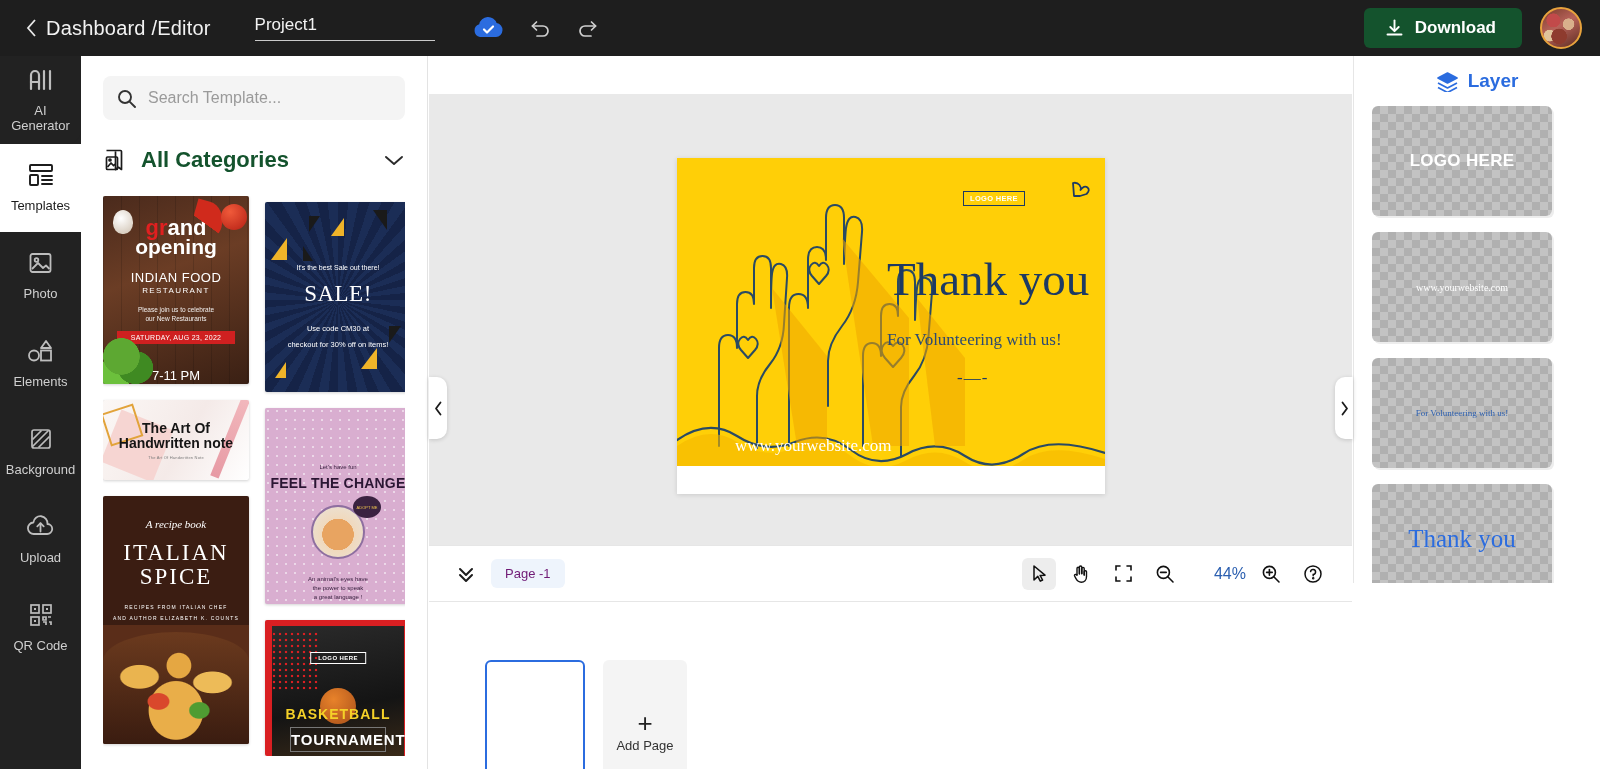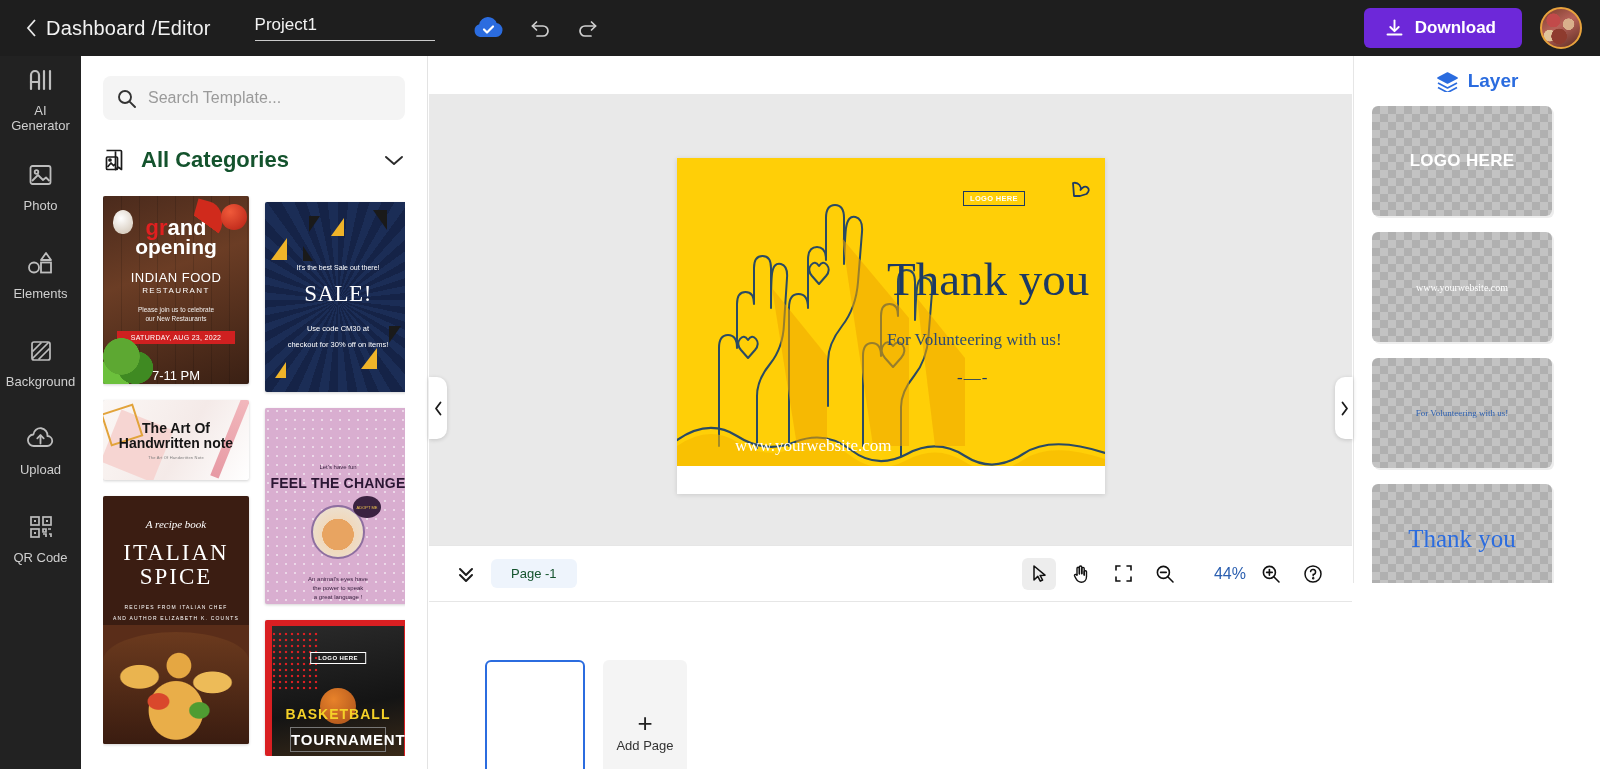--- a/index.html
+++ b/index.html
@@ -41,21 +41,21 @@
   .undo, .redo {
     width: 26px; height: 26px; color: #cfcfcf; cursor: pointer;
     display: flex; align-items: center; justify-content: center;
   }
   .topbar-right {
     margin-left: auto; display: flex; align-items: center; gap: 18px;
     margin-right: 18px;
   }
   .dl-btn {
     display: flex; align-items: center; gap: 10px;
-    background: #6d28d9; color: #fff; border: none; border-radius: 6px;
+    background: #14532d; color: #fff; border: none; border-radius: 6px;
     height: 40px; padding: 0 26px 0 20px; font-size: 17px; font-weight: bold;
     cursor: pointer; font-family: "Liberation Sans", sans-serif;
   }
   .avatar {
     width: 42px; height: 42px; border-radius: 50%;
     border: 2px solid #e8a33d; overflow: hidden; cursor: pointer;
     background:
       radial-gradient(circle at 30% 30%, #c24a4a 0 18%, transparent 19%),
       radial-gradient(circle at 70% 40%, #d9b08c 0 16%, transparent 17%),
       radial-gradient(circle at 45% 72%, #8e3b2e 0 22%, transparent 23%),
@@ -322,22 +322,22 @@
   .bottombar {
     position: absolute; left: 0; top: 489px; width: 923px; height: 56px;
     background: #ffffff; border-top: 1px solid #e6e6e6;
     display: flex; align-items: center;
   }
   .chev-dbl {
     margin-left: 22px; width: 30px; height: 30px; cursor: pointer;
     display: flex; align-items: center; justify-content: center; color: #1d1d1d;
   }
   .page-chip {
-    margin-left: 10px; background: #eef4fc; color: #14532d; font-size: 13px;
-    border-radius: 6px; padding: 7px 20px; cursor: pointer;
+    margin-left: 10px; background: #eef4fc; color: #701a75; font-size: 13px;
+    border-radius: 6px; padding: 7px 14px; cursor: pointer;
   }
   .zoom-tools {
     margin-left: auto; margin-right: 22px; display: flex; align-items: center; gap: 8px;
   }
   .ztool {
     width: 34px; height: 32px; border-radius: 6px; cursor: pointer;
     display: flex; align-items: center; justify-content: center; color: #1b1b1b;
   }
   .ztool.sel { background: #ededed; }
   .zpct { font-size: 16px; color: #2b5fb0; width: 56px; text-align: right; cursor: pointer; }
@@ -455,20 +455,30 @@
             <path d="M16 3v18"></path>
             <path d="M22 3v18"></path>
         </svg>
       </span>
       <span class="lbl">
         <span>AI</span><br>
         <span>Generator</span>
       </span>
     </div>
 
+    <div class="rail-item active">
+      <span>
+        <svg width="26" height="24" viewBox="0 0 26 24" fill="none" stroke="#1c1c1c" stroke-width="1.9">
+          <rect x="2" y="2" width="22" height="6" rx="1"></rect>
+            <rect x="2" y="12" width="8" height="10" rx="1"></rect>
+          <path d="M14 13h10M14 17h10M14 21h10" stroke-linecap="round"></path>
+        </svg>
+      </span>
+      <span class="lbl">Templates</span>
+    </div>
 
 
     <div class="rail-item">
       <span>
         <svg width="25" height="24" viewBox="0 0 25 24" fill="none" stroke="#bdbdbd" stroke-width="1.8">
           <rect x="2.5" y="3" width="20" height="18" rx="2"></rect>
           <circle cx="8.5" cy="9" r="1.8"></circle>
             <path d="M4 18l6-6 5 5 3-2.5 3.5 3.5" stroke-linejoin="round"></path>
         </svg>
       </span>

